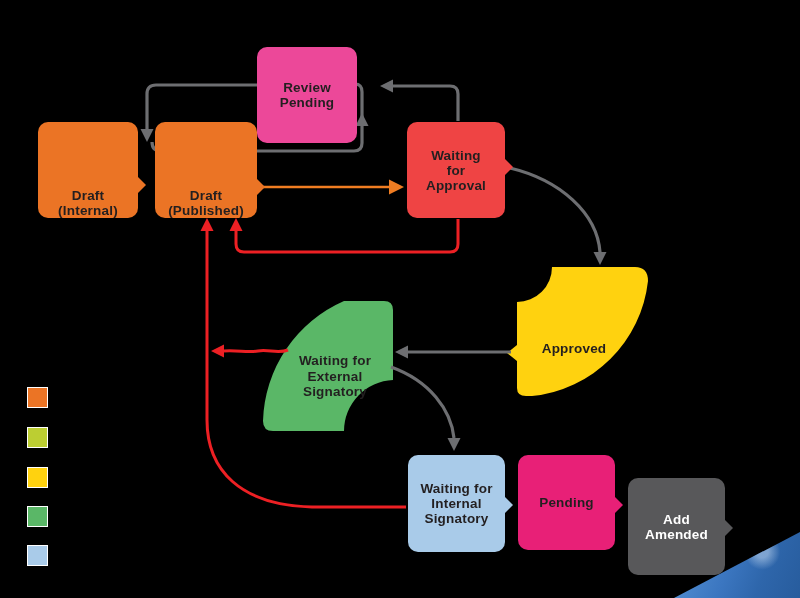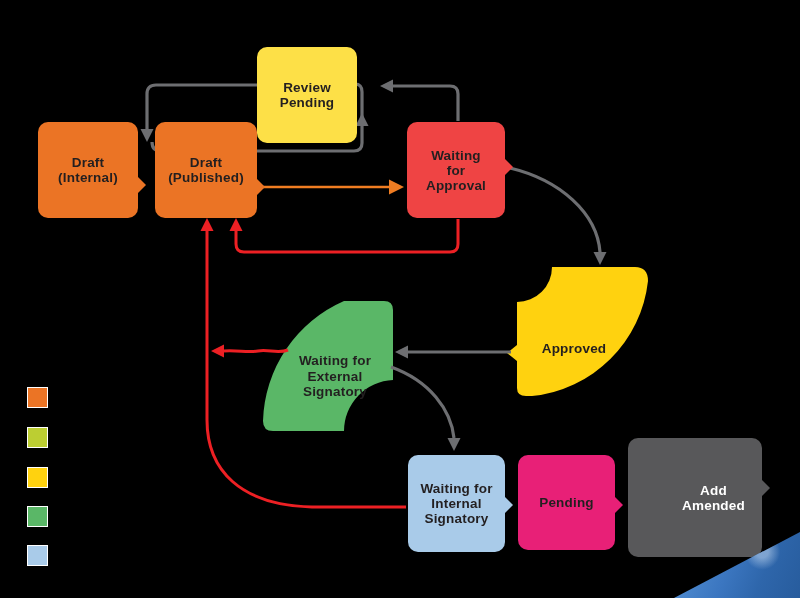--- a/index.html
+++ b/index.html
@@ -11,38 +11,38 @@
   
   .node{
     position:absolute;border-radius:10px;display:flex;align-items:center;justify-content:center;
     text-align:center;font-weight:bold;font-size:13.5px;line-height:15px;letter-spacing:.2px;
     color:#231F20;white-space:pre-line;
   }
   .tail{
     position:absolute;right:-8px;width:9px;height:18px;background:inherit;
     clip-path:polygon(0 0,100% 50%,0 100%);
   }
-  .c-orange{background:#EB7425;}
-  .c-chartreuse{background:#fde047;}
+  .c-orange{background:#EB7425;align-items:flex-end;}
+  .c-chartreuse{background:#ec4899;}
   .c-yellow{background:#ef4444;}
   .c-blue{background:#A9CBE9;}
   .c-pink{background:#E82077;}
   .c-gray{background:#58585A;color:#FFFFFF;}
   .n-draft-internal{left:38px;top:122px;width:100px;height:96px;}
   .n-draft-internal .tail{top:54px;}
   .n-draft-published{left:155px;top:122px;width:102px;height:96px;}
   .n-draft-published .tail{top:56px;}
   .n-review-pending{left:257px;top:47px;width:100px;height:96px;}
   .n-waiting-approval{left:407px;top:122px;width:98px;height:96px;}
   .n-waiting-approval .tail{top:36px;}
   .n-waiting-internal{left:408px;top:455px;width:97px;height:97px;}
   .n-waiting-internal .tail{top:41px;}
   .n-executed{left:518px;top:455px;width:97px;height:95px;}
   .n-executed .tail{top:41px;}
-  .n-add-amended{left:628px;top:438px;width:97px;height:119px;padding-left:37px;}
+  .n-add-amended{left:628px;top:478px;width:97px;height:97px;}
   .n-add-amended .tail{top:41px;}
   
   .fan-label{
     position:absolute;text-align:center;font-weight:bold;font-size:13.5px;line-height:15.5px;
     letter-spacing:.2px;color:#231F20;white-space:pre-line;
   }
   .l-approved{left:518px;top:321px;width:112px;margin-top:20px;}
   .l-external{left:276px;top:353px;width:118px;}
   
   .swatch{

